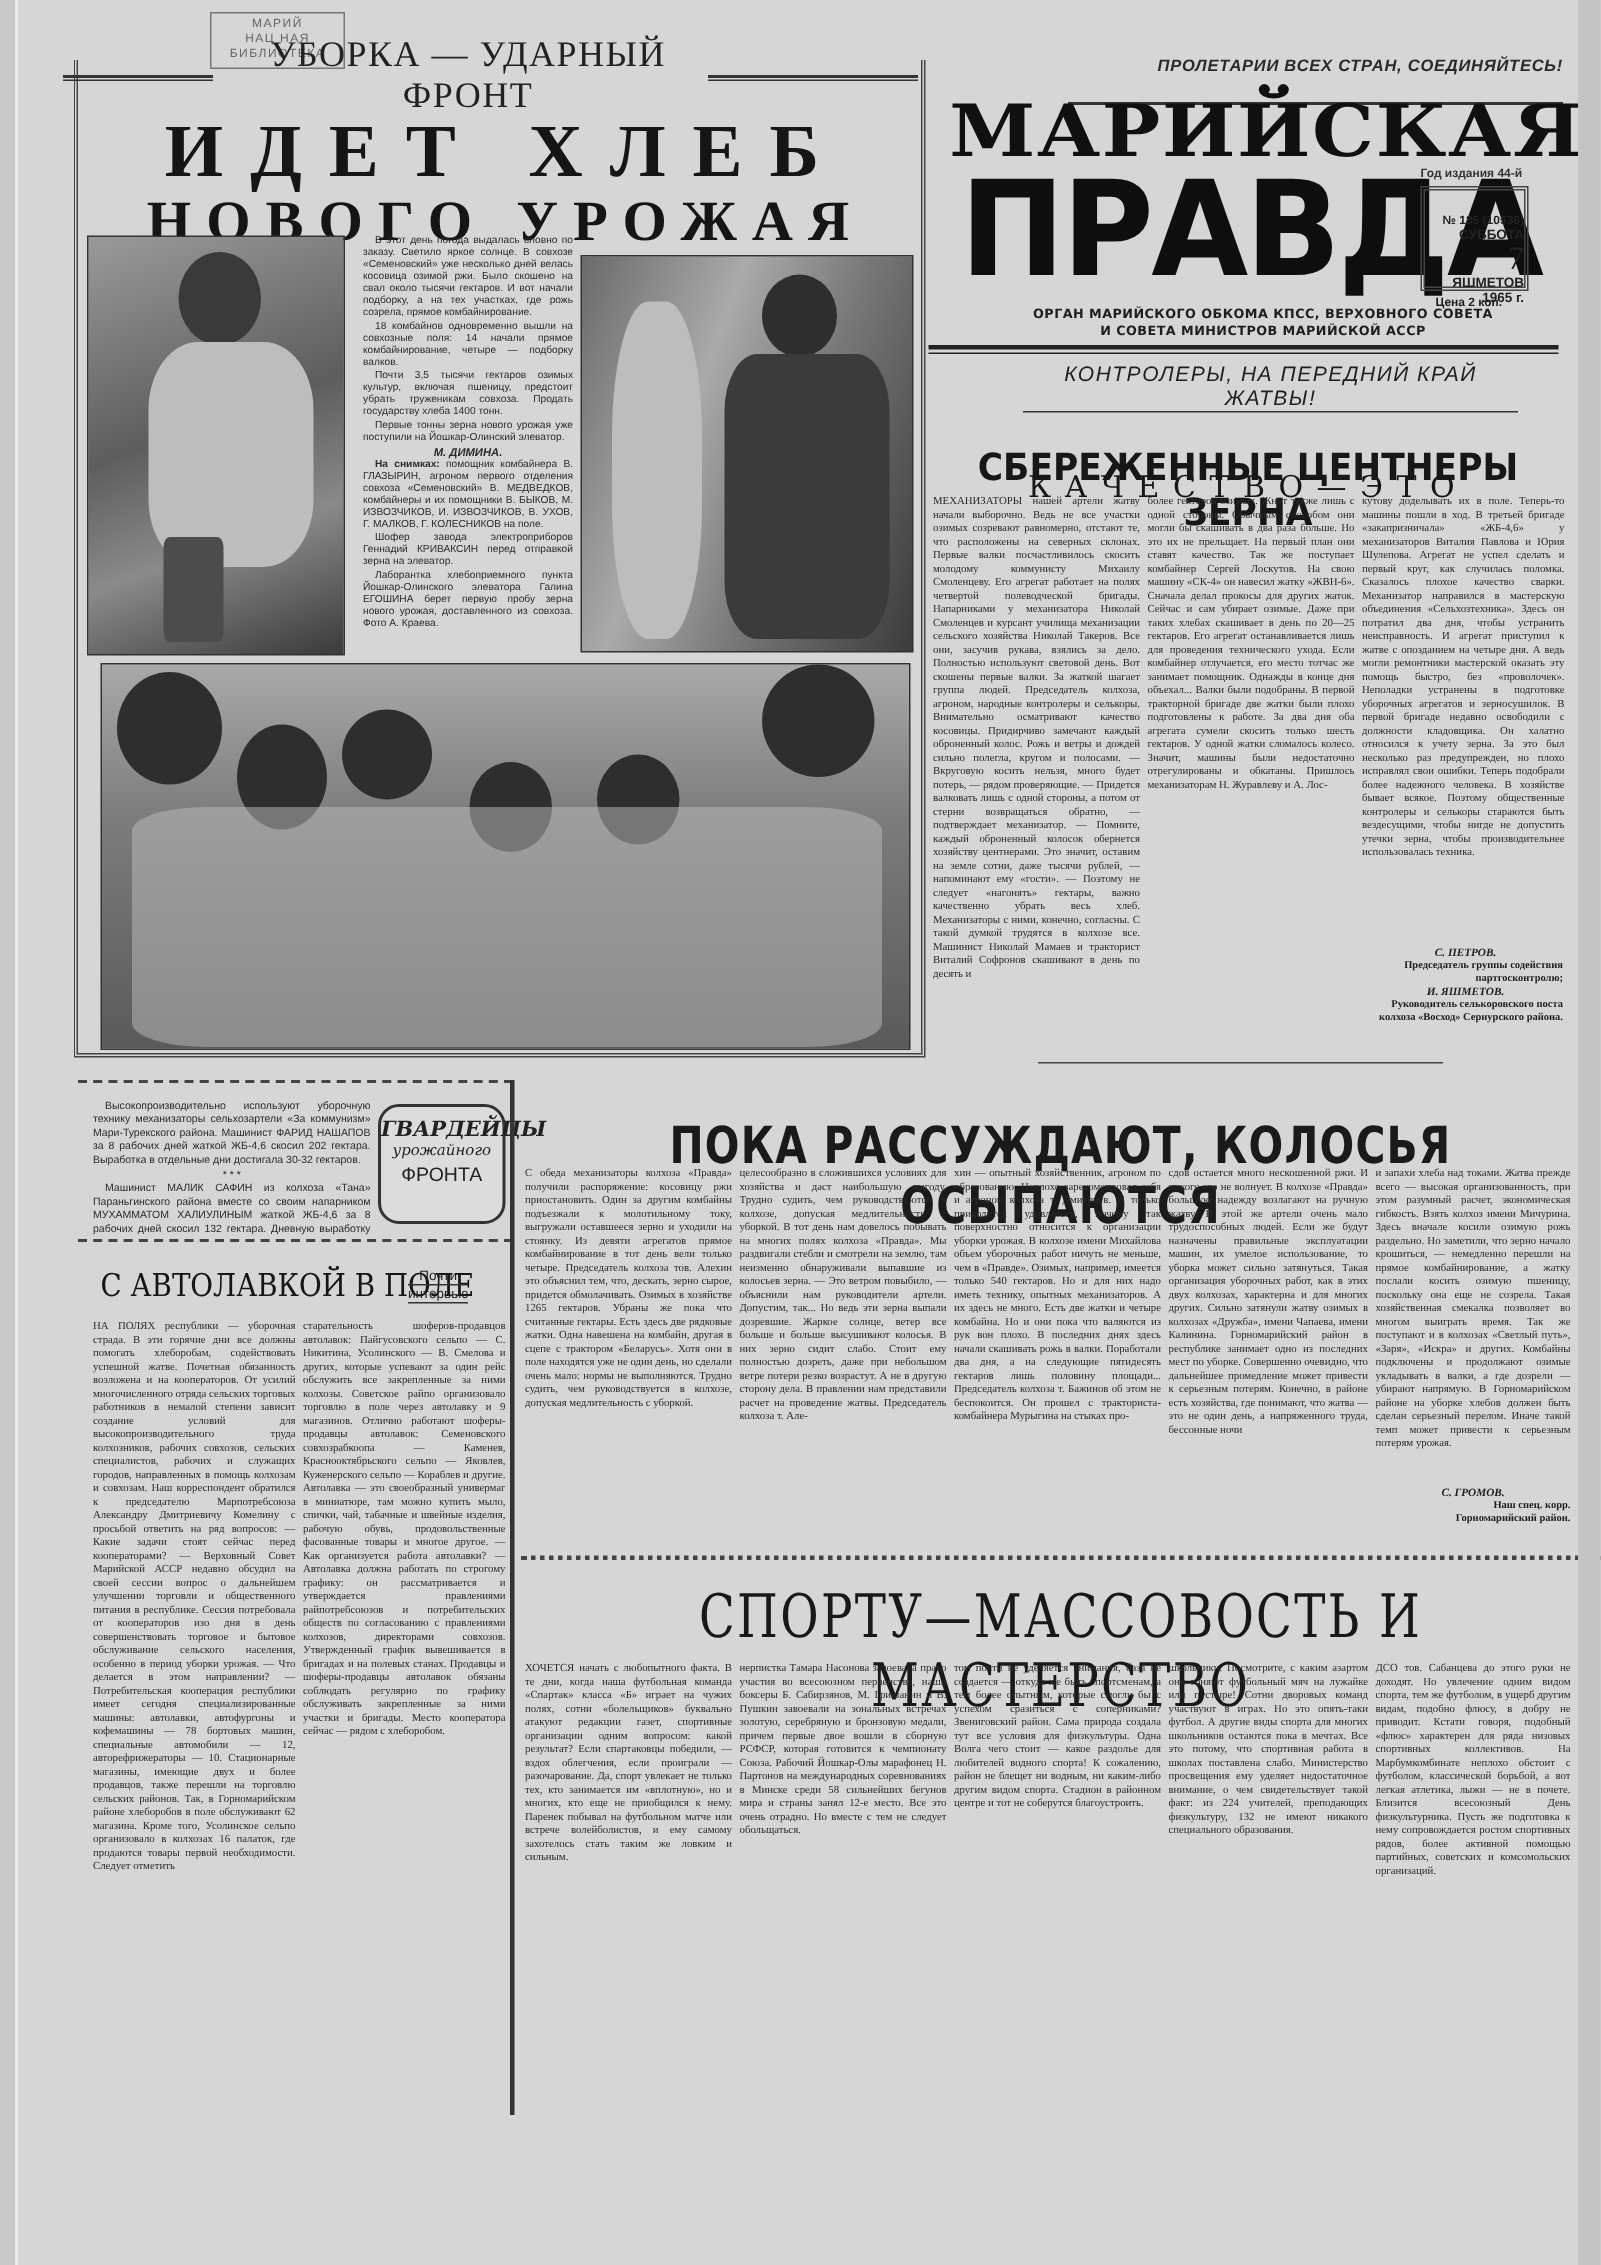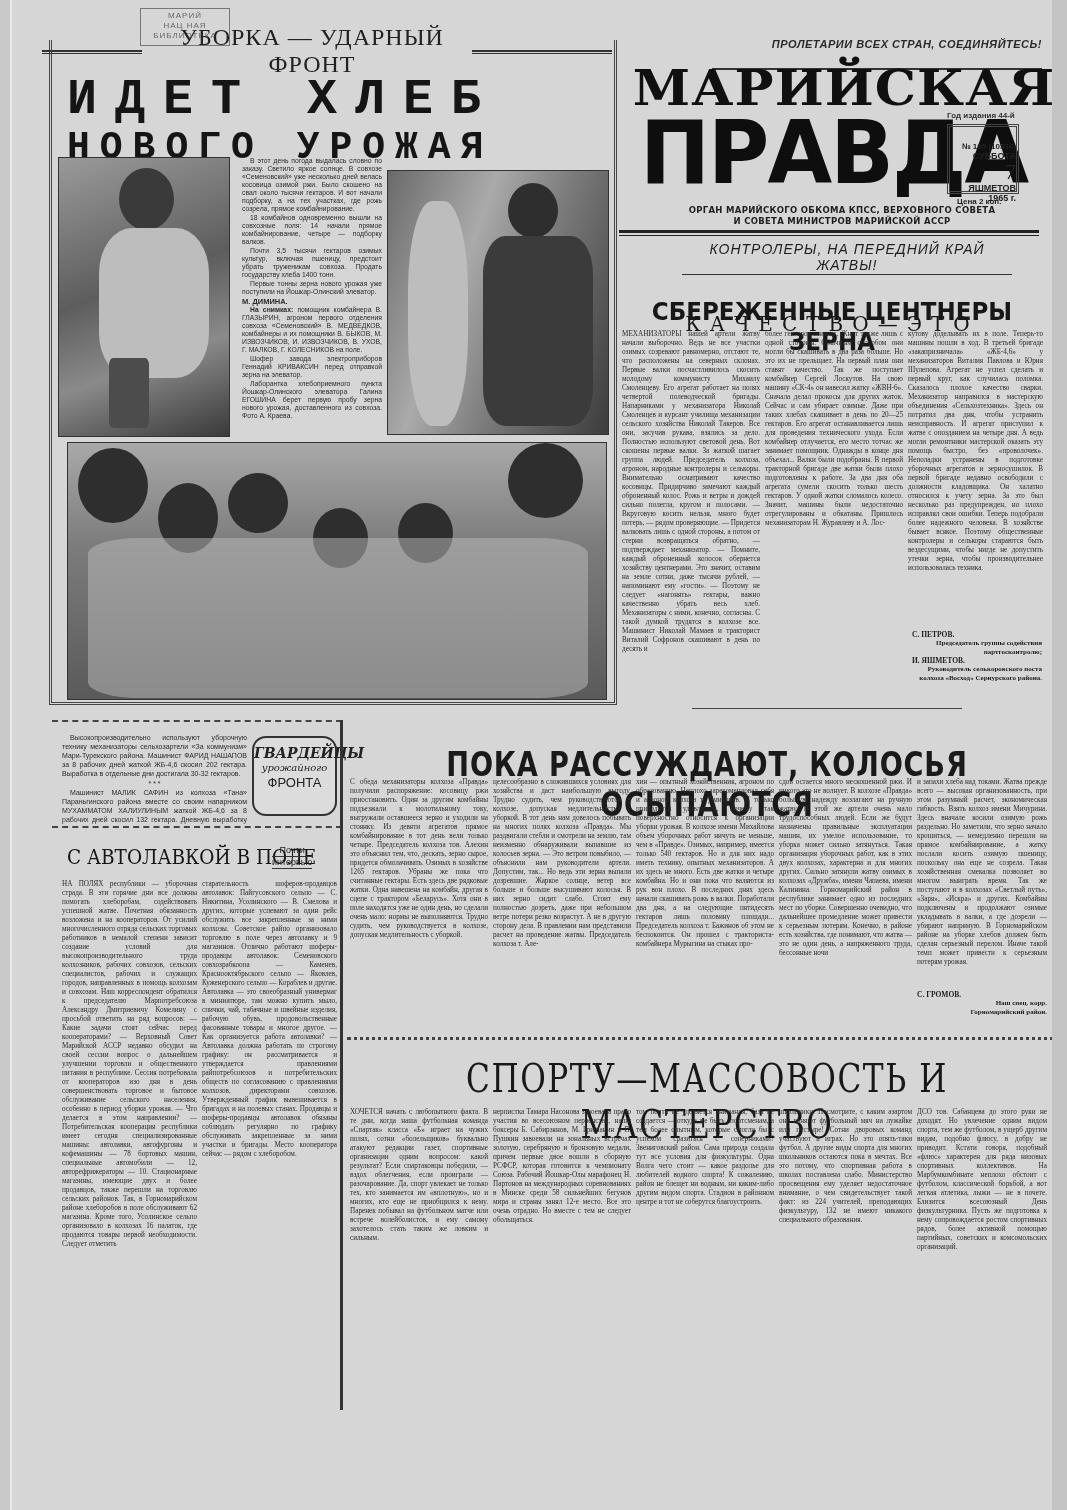--- a/index.html
+++ b/index.html
@@ -35,22 +35,22 @@
   .harvest-frame {
     left: 37px; top: 40px; width: 568px; height: 665px;
     border: 3px double #444; border-top: none;
   }
   .kicker-line { position: absolute; top: 50px; height: 4px; border-top: 2px solid #333; border-bottom: 1px solid #333; }
   .kicker {
     left: 150px; top: 24px; width: 300px; text-align: center;
     font-size: 24px; letter-spacing: 1px; color: #222;
   }
   .headline-big {
-    left: 55px; top: 72px; width: 540px; text-align: left;
-    font-family: Liberation Mono, monospace; font-weight: bold; color: #151515;
+    left: 55px; top: 72px; width: 540px; text-align: center;
+    font-family: Liberation Serif, serif; font-weight: bold; color: #151515;
   }
   .h1a { font-size: 50px; letter-spacing: 18px; line-height: 56px; }
   .h1b { font-size: 38px; letter-spacing: 10px; line-height: 40px; }
 
   .photo {
     background: linear-gradient(160deg, #9a9a9a 0%, #5d5d5d 45%, #8a8a8a 70%, #3a3a3a 100%);
     border: 1px solid #333;
   }
   .photo .shape { position: absolute; border-radius: 50%; background: #2e2e2e; }
   .photo .shape.light { background: #bdbdbd; }
@@ -99,21 +99,21 @@
   .h2a {
     left: 610px; top: 263px; width: 420px; text-align: center;
     font-family: "DejaVu Serif", serif; font-size: 20px; letter-spacing: 9px; color: #171717; line-height: 34px; margin-top: 44px;
   }
   .h2b {
     left: 610px; top: 297px; width: 420px; text-align: center;
     font-family: "DejaVu Sans", sans-serif; font-weight: bold; font-size: 25px; color: #171717; line-height: 30px;
     transform: scaleX(0.92); transform-origin: center;
   }
 
-  .sig { text-align: left; font-weight: bold; font-size: 7.5px; line-height: 9px; }
+  .sig { text-align: center; font-weight: bold; font-size: 7.5px; line-height: 9px; font-style: italic; }
   .sig-sub { text-align: right; font-size: 7px; line-height: 8.5px; font-weight: bold; }
 
   
   .guard-box { left: 40px; top: 720px; width: 290px; height: 108px; border-top: 2px dashed #444; border-bottom: 2px dashed #444; }
   .guard-emblem {
     left: 240px; top: 736px; width: 85px; height: 80px; border: 2px solid #333; border-radius: 14px;
     background: #dcdcdc; text-align: center; font-family: "DejaVu Serif", serif; font-style: italic; color: #222;
     padding-top: 8px;
   }
   .guard-emblem .g1 { font-size: 14px; font-weight: bold; line-height: 15px; }

